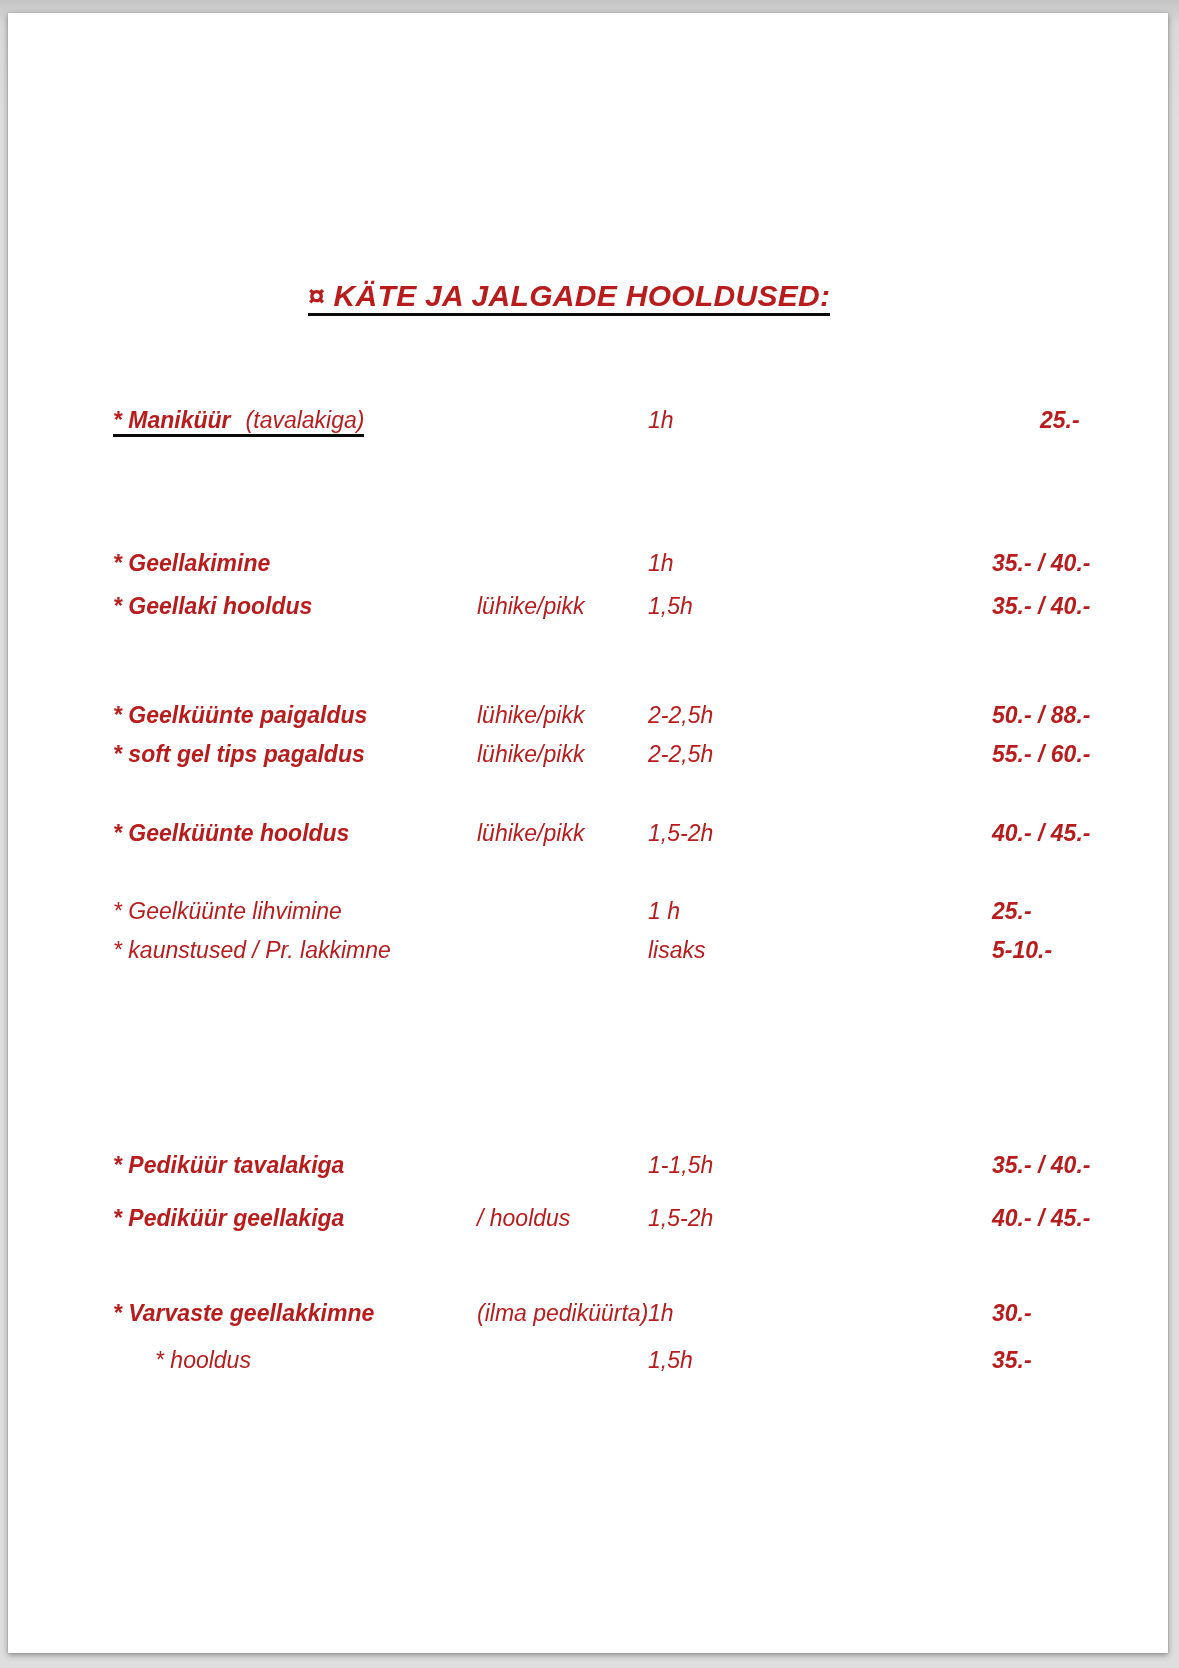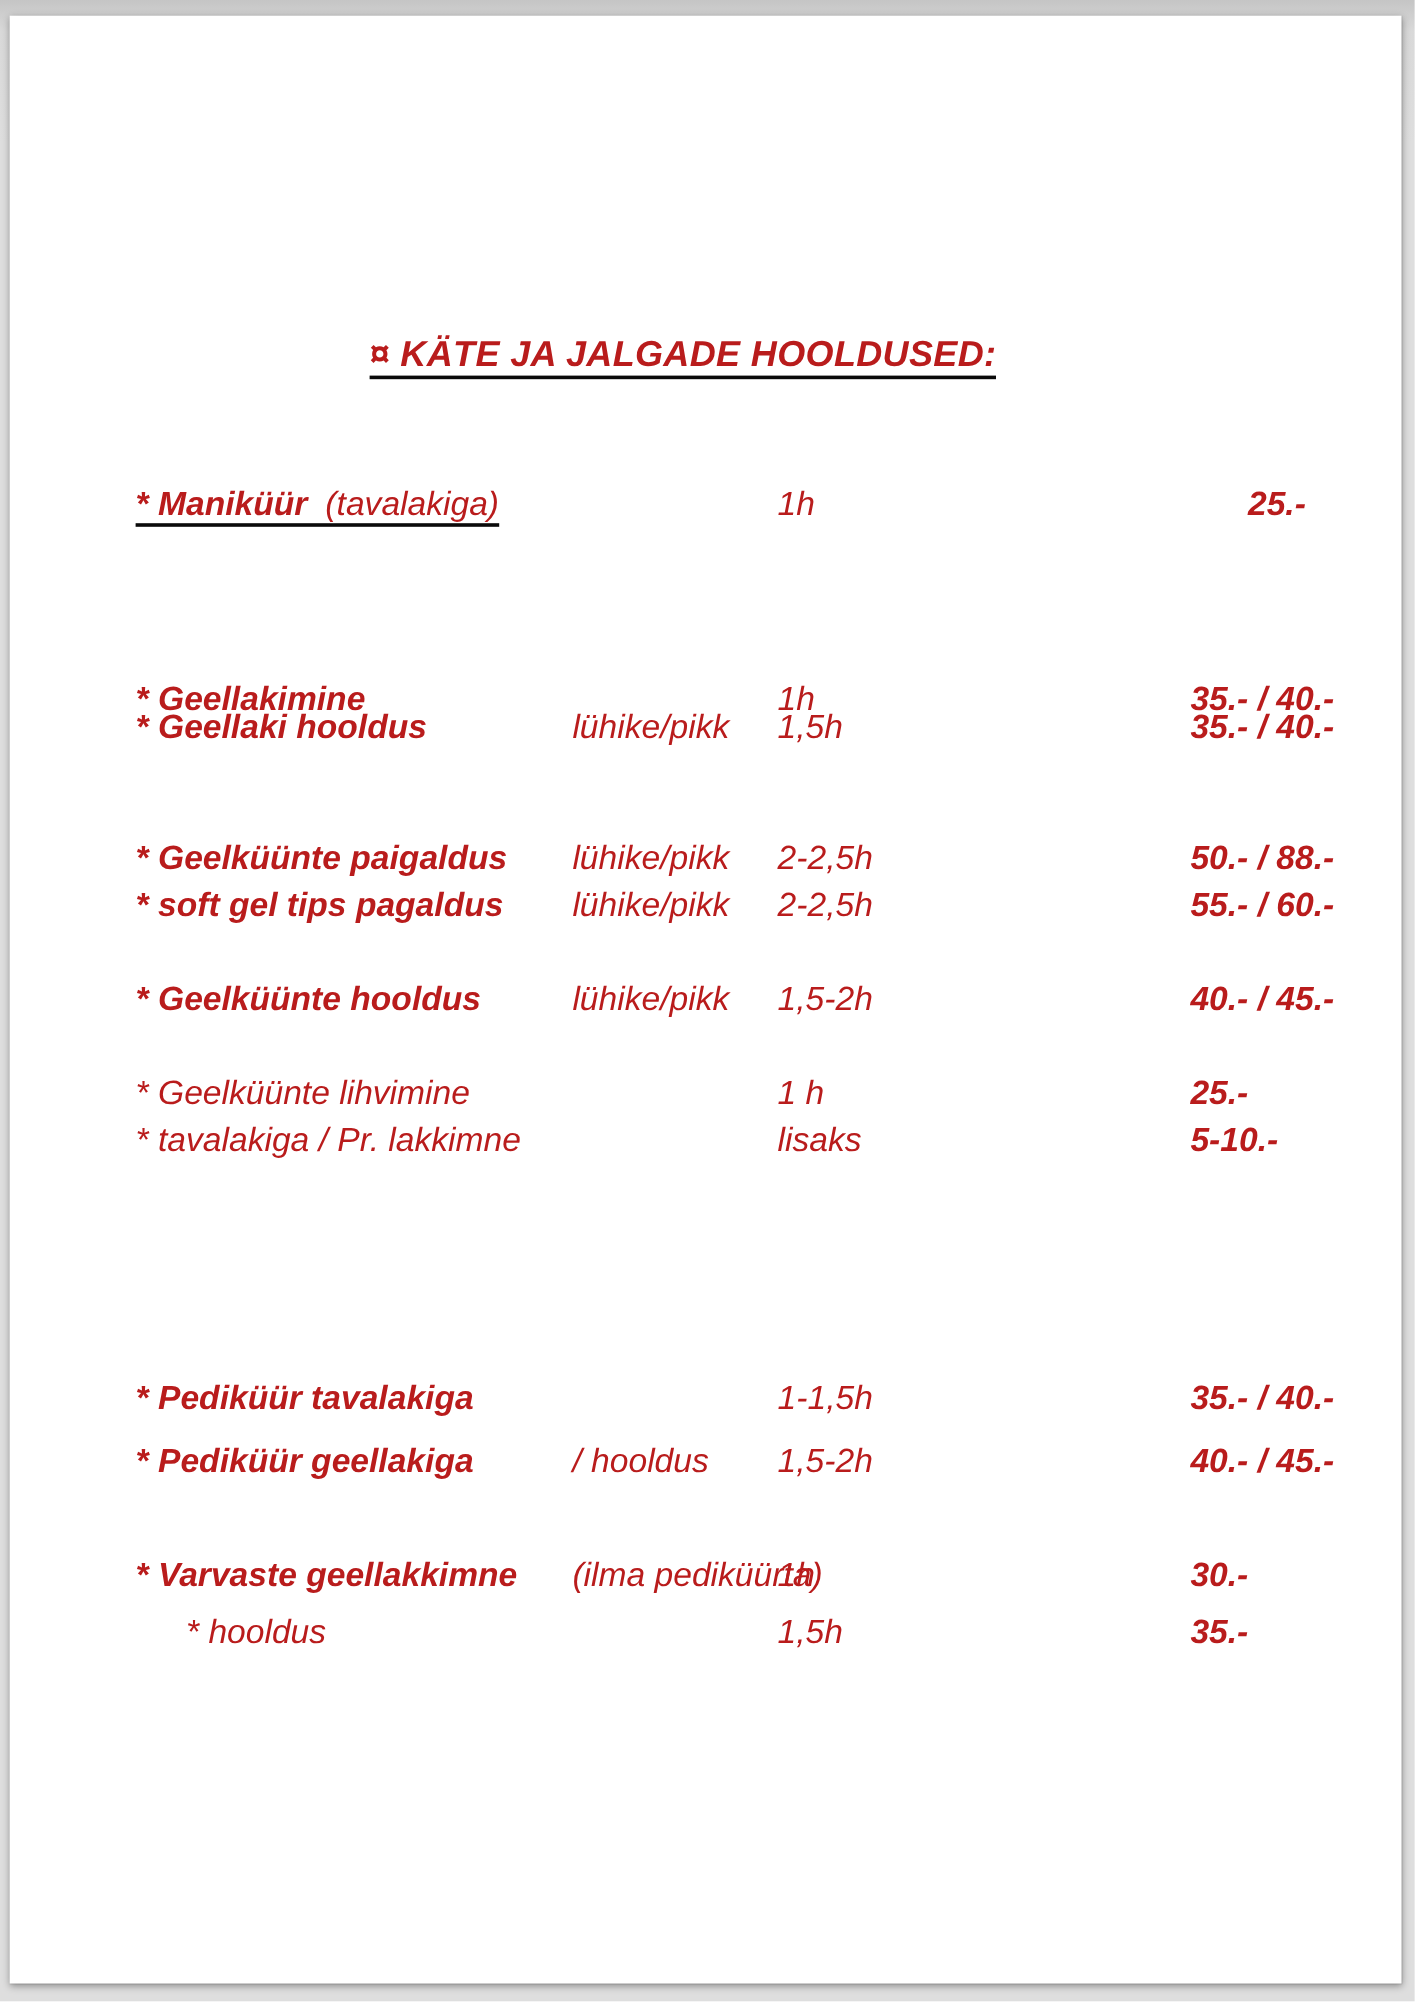--- a/index.html
+++ b/index.html
@@ -39,21 +39,21 @@
   .u {
     border-bottom: 3px solid #0a0a0a;
     padding-bottom: 1px;
   }
   .row {
     position: absolute;
     left: 0;
     width: 100%;
     height: 34px;
     line-height: 34px;
-    font-size: 28px;
+    font-size: 23px;
     white-space: nowrap;
   }
   .cell { position: absolute; top: 0; }
   .name   { left: 105px; }
   .name.indented { left: 147px; }
   .detail { left: 469px; }
   .time   { left: 640px; width: 289px; text-align: left; }
   .price  { left: 984px; font-weight: bold; }
   .price.pindent { left: 1032px; }
   .bold { font-weight: bold; }
@@ -69,21 +69,21 @@
       <span class="u">¤ KÄTE JA JALGADE HOOLDUSED:</span>
     </div>
 
     <div class="row" style="top:390px">
       <span class="cell name"><span class="u"><span class="bold">* Maniküür</span><span class="gap"></span><span>(tavalakiga)</span></span></span>
       <span class="cell time">1h</span>
       <span class="cell price pindent">25.-</span>
     </div>
 
 
-    <div class="row" style="top:553px">
+    <div class="row" style="top:533px">
       <span class="cell name bold">* Geellakimine</span>
       <span class="cell time">1h</span>
       <span class="cell price">35.- / 40.-</span>
     </div>
 
     <div class="row" style="top:576px">
       <span class="cell name bold">* Geellaki hooldus</span>
       <span class="cell detail">lühike/pikk</span>
       <span class="cell time">1,5h</span>
       <span class="cell price">35.- / 40.-</span>
@@ -110,21 +110,21 @@
       <span class="cell price">40.- / 45.-</span>
     </div>
 
     <div class="row" style="top:881px">
       <span class="cell name">* Geelküünte lihvimine</span>
       <span class="cell time">1 h</span>
       <span class="cell price">25.-</span>
     </div>
 
     <div class="row" style="top:920px">
-      <span class="cell name">* tavalakiga / Pr. lakkimne</span>
+      <span class="cell name">* kaunstused / Pr. lakkimne</span>
       <span class="cell time">lisaks</span>
       <span class="cell price">5-10.-</span>
     </div>
 
 
     <div class="row" style="top:1135px">
       <span class="cell name bold">* Pediküür tavalakiga</span>
       <span class="cell time">1-1,5h</span>
       <span class="cell price">35.- / 40.-</span>
     </div>

